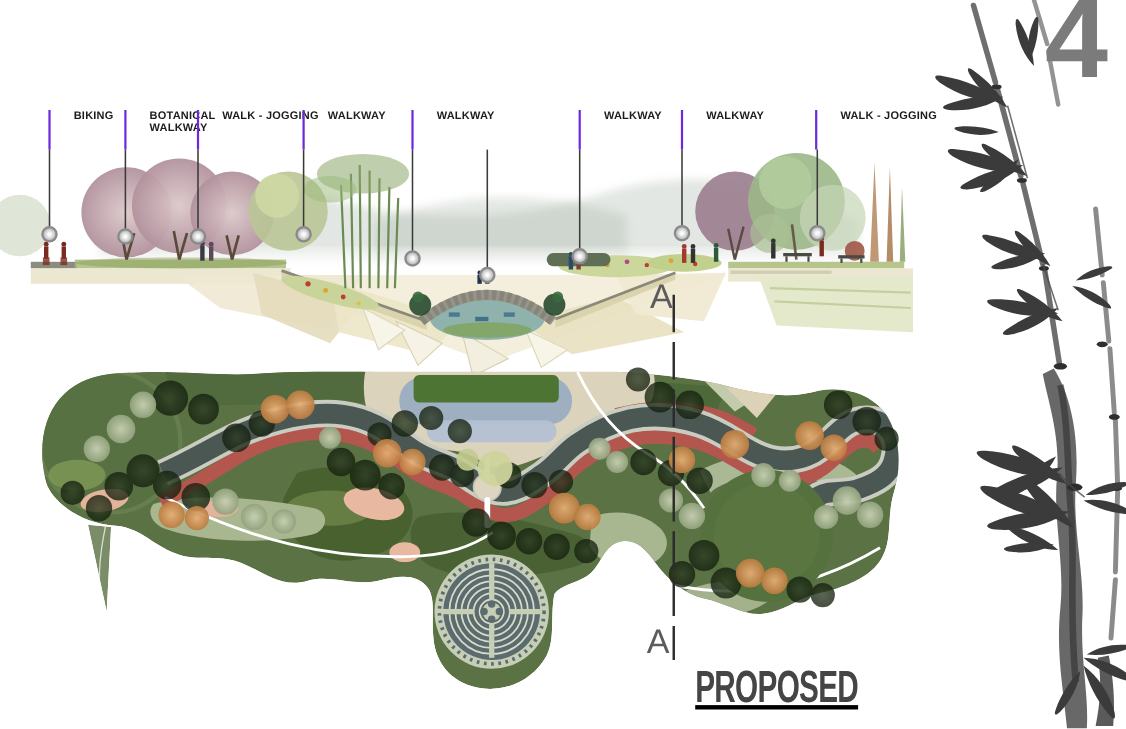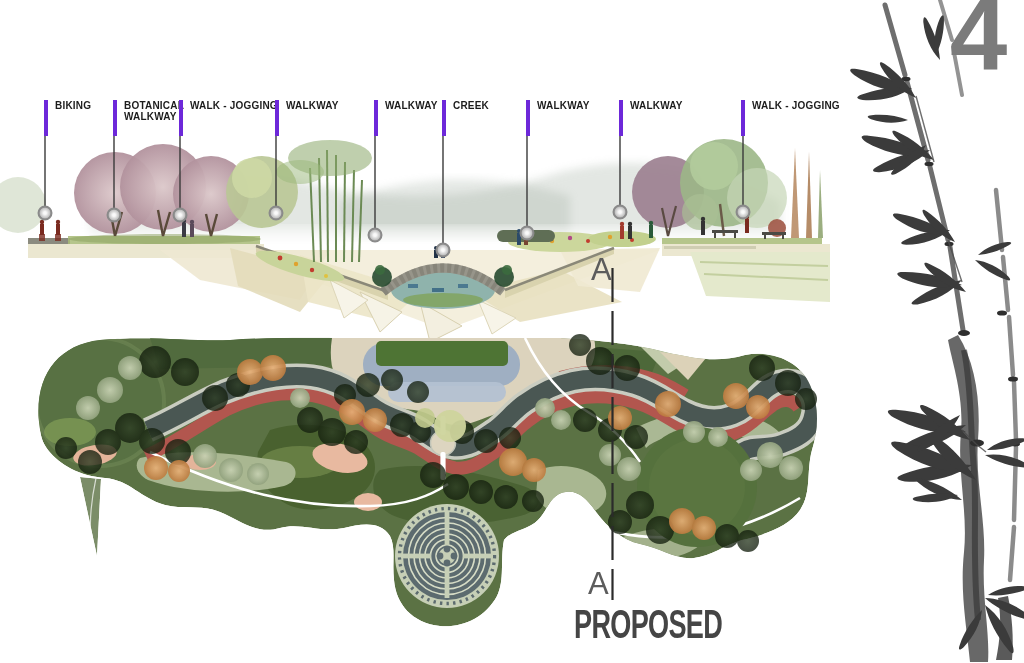--- a/index.html
+++ b/index.html
@@ -1,25 +1,25 @@
 <!DOCTYPE html>
 <html><head>
 <meta charset="utf-8">
 <style>
   html,body{margin:0;padding:0;background:#fff;}
   #board{position:relative;width:1024px;height:663px;background:#fff;overflow:hidden;
          font-family:"Liberation Sans","DejaVu Sans",sans-serif;}
   #artwork{position:absolute;left:0;top:0;}
-  .seclabel{position:absolute;top:100px;border-left:4px solid #6d28d9;padding-left:7px;
+  .seclabel{position:absolute;top:100px;border-left:2px solid #6d28d9;padding-left:21px;
             font-size:10px;font-weight:bold;color:#1c1c1c;line-height:11px;height:36px;
             letter-spacing:.2px;}
   .cutletter{position:absolute;font-size:31px;color:#5c5c5c;font-weight:400;}
   #page-number{position:absolute;left:950px;top:-24px;font-size:103px;font-weight:bold;
                color:#7b7b7b;letter-spacing:-2px;}
-  #title-block{position:absolute;left:574px;top:605px;display:flex;align-items:flex-start;}
+  #title-block{position:absolute;left:632px;top:605px;display:flex;align-items:flex-start;text-decoration:underline;}
   #title-status{font-size:41px;font-weight:bold;color:#454545;transform:scaleX(.66);
                 transform-origin:left top;line-height:38px;letter-spacing:-1px;}
   #title-col{margin-left:-44px;padding-top:3px;}
   #title-firm,#title-project{font-size:26px;color:#8f8f8f;line-height:19px;letter-spacing:.2px;}
 </style>
 </head>
 <body>
 
 <div id="board">
 
@@ -494,21 +494,20 @@
           <line x1="976" y1="444" x2="986" y2="452"></line>
     </g>
   </g>
 </svg>
 
   <div class="seclabel" style="left:44px;width:58px">BIKING</div>
   <div class="seclabel" style="left:113px;width:58px">BOTANICAL WALKWAY</div>
   <div class="seclabel" style="left:179px;width:88px">WALK - JOGGING</div>
   <div class="seclabel" style="left:275px;width:90px">WALKWAY</div>
   <div class="seclabel" style="left:374px;width:60px">WALKWAY</div>
-  <div class="seclabel" style="left:442px;width:76px">CREEK</div>
   <div class="seclabel" style="left:526px;width:85px">WALKWAY</div>
   <div class="seclabel" style="left:619px;width:112px">WALKWAY</div>
   <div class="seclabel" style="left:741px;width:88px">WALK - JOGGING</div>
 
   <div class="cutletter" style="left:591px;top:252px">A</div>
   <div class="cutletter" style="left:588px;top:566px">A</div>
 
   <div id="page-number">4</div>
 
   <div id="title-block">

